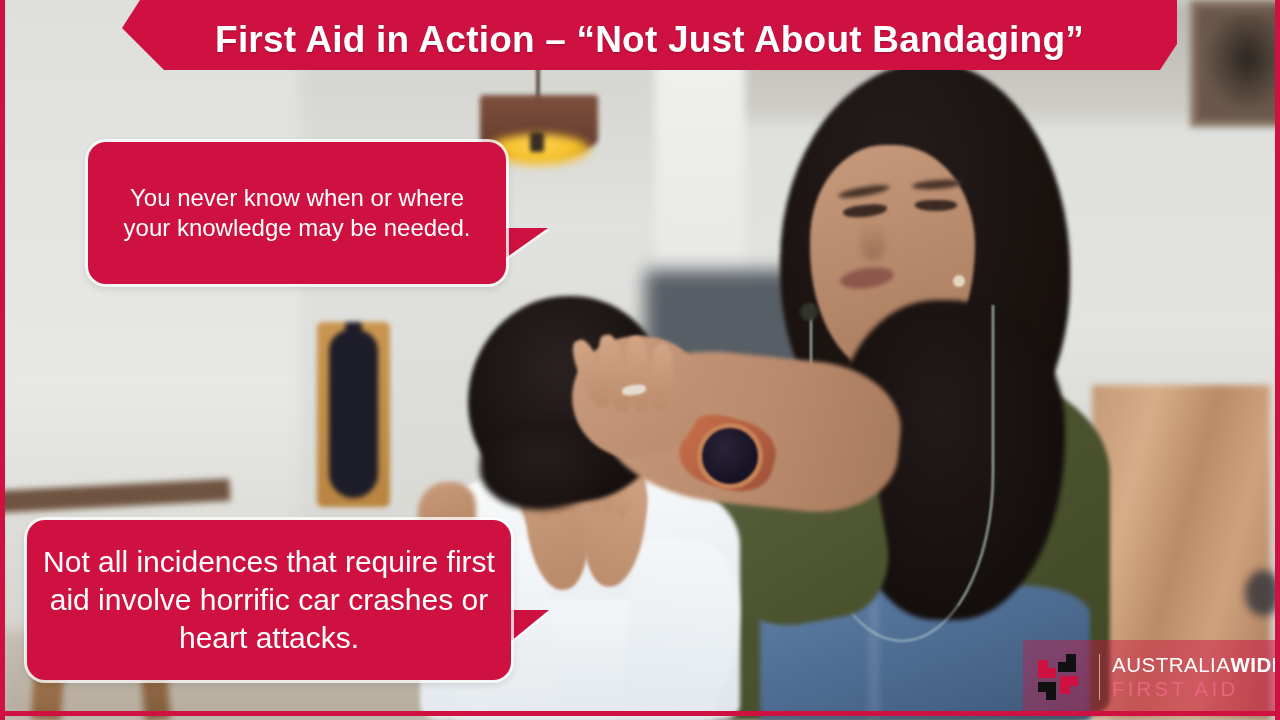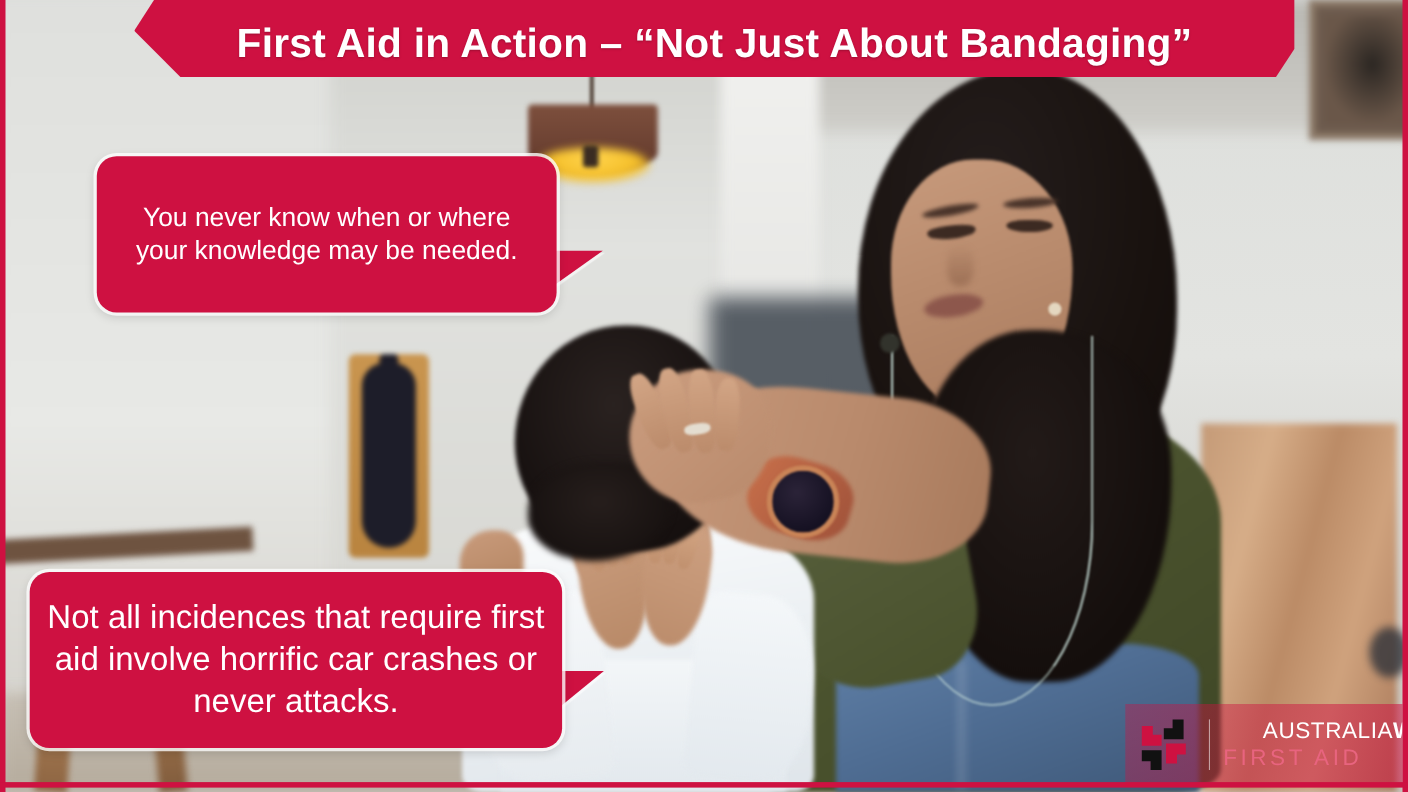--- a/index.html
+++ b/index.html
@@ -534,21 +534,21 @@
     justify-content: center;
     line-height: 1;
   }
   .logo-line1 {
     font-size: 20.5px;
     letter-spacing: .5px;
     color: #ffffff;
     white-space: nowrap;
   }
   .logo-line1 b { font-weight: bold; }
-  .logo-line1 .thin { font-weight: 300; padding-left: 36px; }
+  .logo-line1 .thin { font-weight: 300; }
   .logo-line2 {
     font-size: 20.5px;
     letter-spacing: 3.2px;
     color: #e8647f;
     margin-top: 4px;
     white-space: nowrap;
   }
 </style>
 </head>
 <body>
@@ -630,21 +630,21 @@
     <div class="title-text">First Aid in Action – “Not Just About Bandaging”</div>
   </div>
 
   <div class="tail tail-top"></div>
   <div class="bubble bubble-top">
     <p>You never know when or where your knowledge may be needed.</p>
   </div>
 
   <div class="tail tail-bottom"></div>
   <div class="bubble bubble-bottom">
-    <p>Not all incidences that require first aid involve horrific car crashes or never attacks.</p>
+    <p>Not all incidences that require first aid involve horrific car crashes or heart attacks.</p>
   </div>
 
   <div class="logo-bar">
     <div class="logo-mark">
       <svg viewBox="0 0 52 52" width="52" height="52" aria-hidden="true">
 
         <path d="M3 9 h10 v8 h8 v10 h-18 z" fill="#ce1141"></path>
         <path d="M31 3 h10 v18 h-18 v-10 h8 z" fill="#111111"></path>
         <path d="M3 31 h18 v18 h-10 v-8 h-8 z" fill="#111111"></path>
         <path d="M25 25 h18 v10 h-8 v8 h-10 z" fill="#ce1141"></path>

